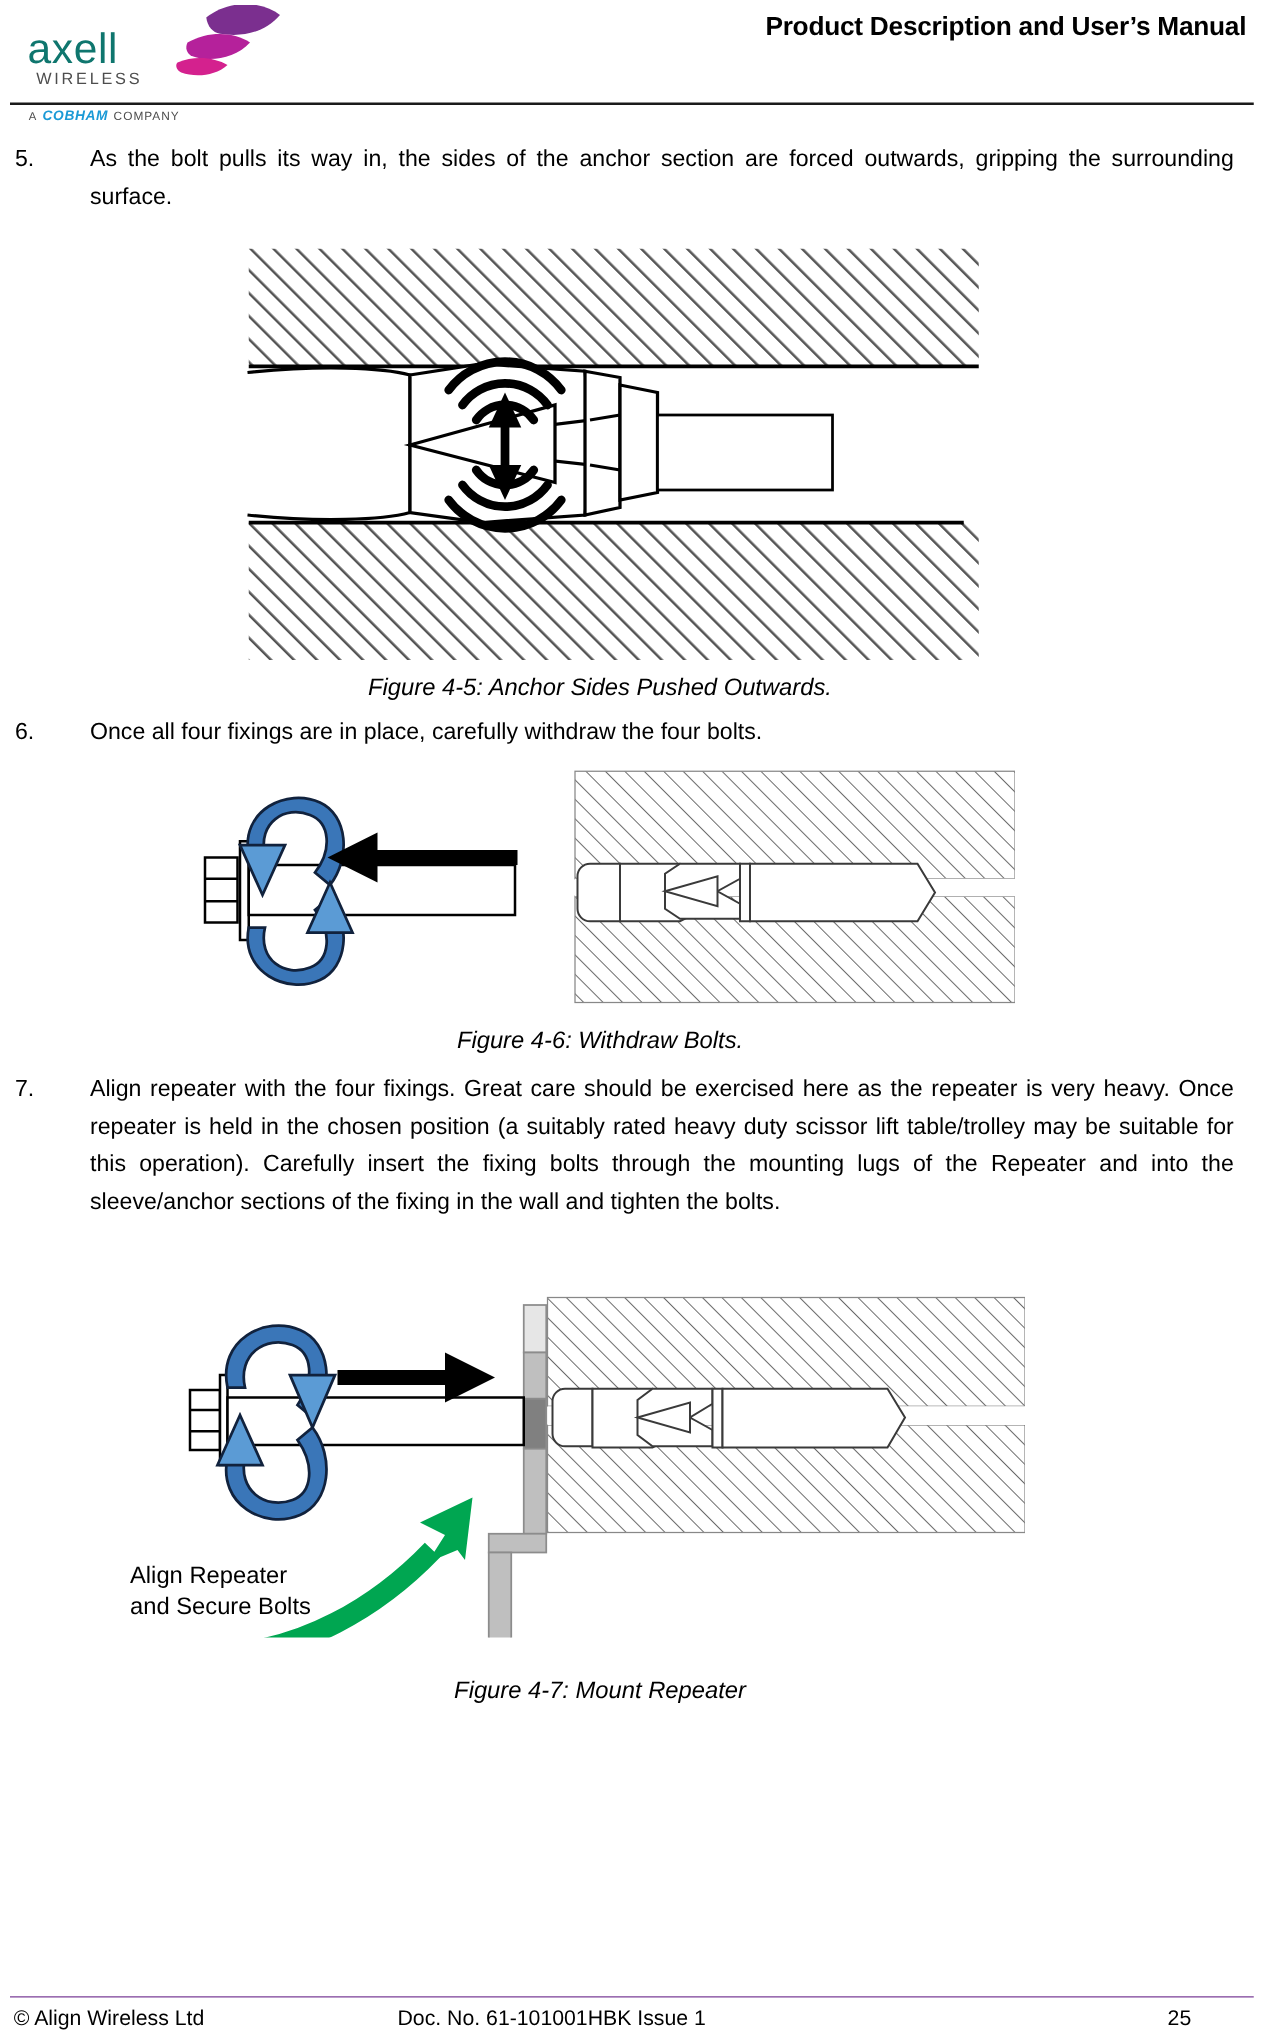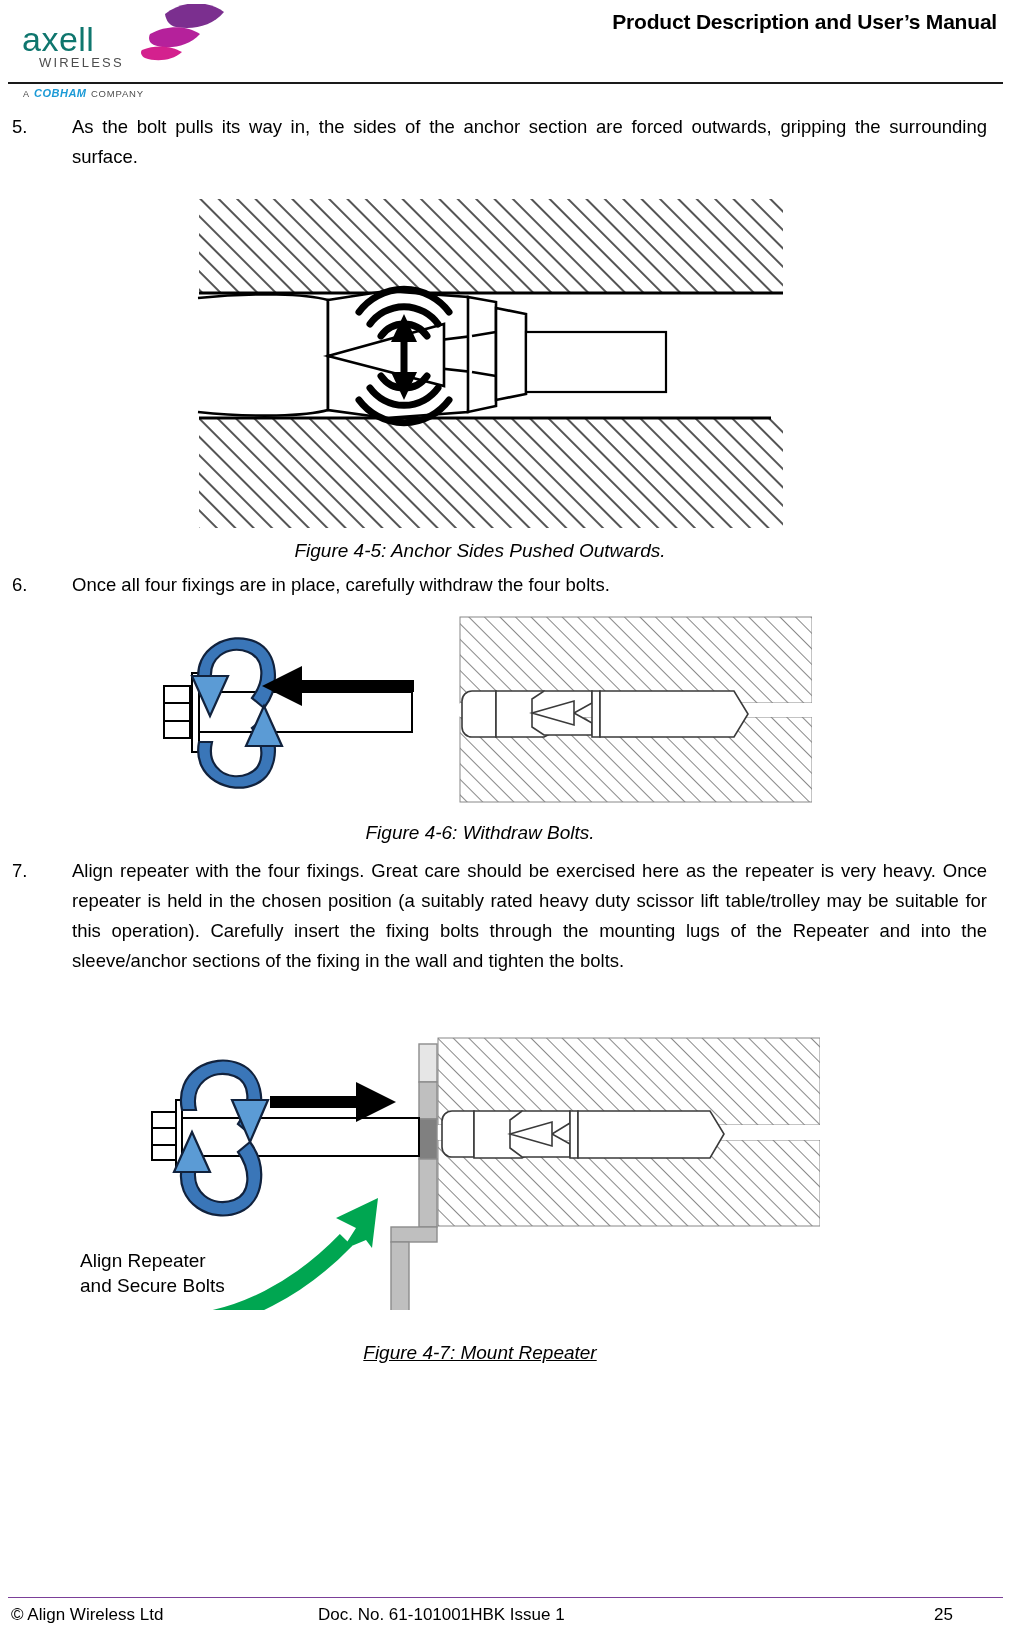--- a/index.html
+++ b/index.html
@@ -35,21 +35,21 @@
     left: 10px;
     top: 18px;
     font-family: "Liberation Sans", sans-serif;
     font-size: 34px;
     letter-spacing: 0.5px;
     color: #0f766e;
     line-height: 1;
   }
   .logo-wireless {
     position: absolute;
-    left: 27px;
+    left: 17px;
     top: 52px;
     font-family: "Liberation Sans", sans-serif;
     font-size: 13px;
     letter-spacing: 2.2px;
     color: #4d4d4d;
     line-height: 1;
   }
   .logo-cobham-row {
     position: absolute;
     left: 11px;
@@ -158,20 +158,21 @@
   .footer-center { position:absolute; left: 310px; top: 0; }
   .footer-right { position:absolute; right: 50px; top: 0; }
 
   .fig-label {
     position: absolute;
     font-size: 19px;
     line-height: 25px;
     font-family: "Liberation Sans", sans-serif;
     color: #000;
     white-space: pre-line;
+    margin-left: 24px;
   }
 </style>
 </head>
 <body>
 
 <div class="page-header">
 
   <div class="logo-block">
     <svg class="logo-swoosh" viewBox="0 0 98 60">
       <path d="M33 10 C 52 -5, 78 -3, 92 8 C 80 22, 62 26, 44 23 C 38 22, 34 17, 33 10 Z" fill="#7b2f8f"></path>
@@ -368,20 +369,20 @@
     <g>
       <path d="M40 322 C 90 318, 148 290, 196 240" stroke="#00a651" stroke-width="17" fill="none" stroke-linecap="butt"></path>
       <polygon points="228,198 186,218 206,228 192,250 216,240 222,248" fill="#00a651"></polygon>
     </g>
   </svg>
 </div>
 
 <div class="fig-label" style="left:80px; top:1248px;">Align Repeater
 and Secure Bolts</div>
 
-<div class="fig-caption" style="top:1341px;text-decoration:underline;">Figure 4-7: Mount Repeater</div>
+<div class="fig-caption" style="top:1341px;">Figure 4-7: Mount Repeater</div>
 
 <div class="footer-rule"></div>
 <div class="footer">
   <span class="footer-left">© Align Wireless Ltd</span>
   <span class="footer-center">Doc. No. 61-101001HBK Issue 1</span>
   <span class="footer-right">25</span>
 </div>
 
 </body></html>

